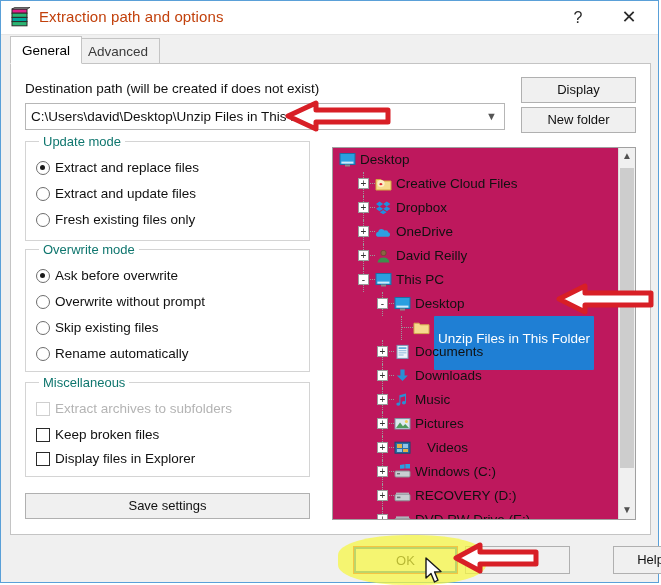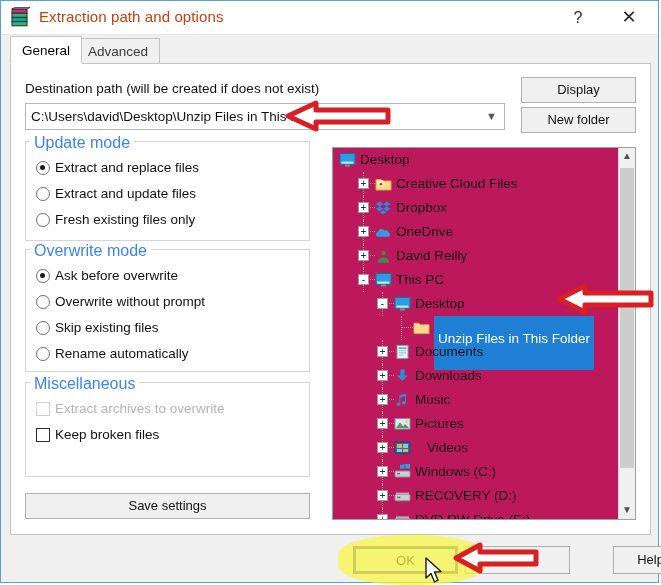--- a/index.html
+++ b/index.html
@@ -31,22 +31,22 @@
               border:1px solid #b6b6b6;background:#fff;box-sizing:border-box;
               font-size:13.5px;line-height:25px;padding-left:5px;color:#111;
               white-space:nowrap;overflow:hidden;}
   .dest-chev{position:absolute;right:7px;top:0;line-height:25px;font-size:11px;color:#555;}
   .btn{border:1px solid #b0b0b0;background:#f0f0f0;box-sizing:border-box;
        font-size:13px;text-align:center;color:#111;cursor:default;}
   .btn-display{position:absolute;left:520px;top:76px;width:115px;height:26px;line-height:24px;}
   .btn-newfolder{position:absolute;left:520px;top:106px;width:115px;height:26px;line-height:24px;}
   
   .group{position:absolute;border:1px solid #d4d4d4;box-sizing:border-box;background:#fff;}
-  .group-title{position:absolute;top:-8px;left:4px;background:#fff;padding:0 4px;
-               font-size:16px;color:#3b82f6;}
+  .group-title{position:absolute;top:-8px;left:13px;background:#fff;padding:0 4px;
+               font-size:13px;color:#0f766e;}
   .opt{position:absolute;left:10px;font-size:13.5px;color:#111;height:20px;line-height:20px;
        white-space:nowrap;}
   .opt .mark{display:inline-block;vertical-align:-3px;margin-right:5px;}
   .radio{width:14px;height:14px;border:1.6px solid #6d6d6d;border-radius:50%;
          background:#fff;position:relative;box-sizing:border-box;}
   .radio.on::after{content:"";position:absolute;left:2.6px;top:2.6px;width:5.6px;height:5.6px;
                    border-radius:50%;background:#1a1a1a;}
   .cbox{width:14px;height:14px;border:1.6px solid #2a2a2a;background:#fff;box-sizing:border-box;}
   .opt.disabled{color:#b4b4b4;}
   .opt.disabled .cbox{border-color:#cfcfcf;}
@@ -144,24 +144,27 @@
       <span class="mark radio"></span><span>Skip existing files</span>
     </div>
     <div class="opt" style="top:94px">
       <span class="mark radio"></span><span>Rename automatically</span>
     </div>
   </div>
 
   <div class="group" id="grp-misc">
     <span class="group-title">Miscellaneous</span>
     <div class="opt disabled" style="top:16px">
-      <span class="mark cbox"></span><span>Extract archives to overwrite</span>
+      <span class="mark cbox"></span><span>Extract archives to subfolders</span>
     </div>
     <div class="opt" style="top:42px">
       <span class="mark cbox"></span><span>Keep broken files</span>
+    </div>
+    <div class="opt" style="top:66px">
+      <span class="mark cbox"></span><span>Display files in Explorer</span>
     </div>
   </div>
 
   <div class="btn btn-save">Save settings</div>
 
   <div class="tree">
     <div class="tree-rows" id="tree-rows">
         <div class="row">
           <svg class="ic" viewBox="0 0 17 16" style="left:6px;position:absolute;top:4px;width:17px;height:16px;">
             <rect x="1" y="1.5" width="15" height="11" fill="#2a9fe0" stroke="#1b6ea5"></rect>

